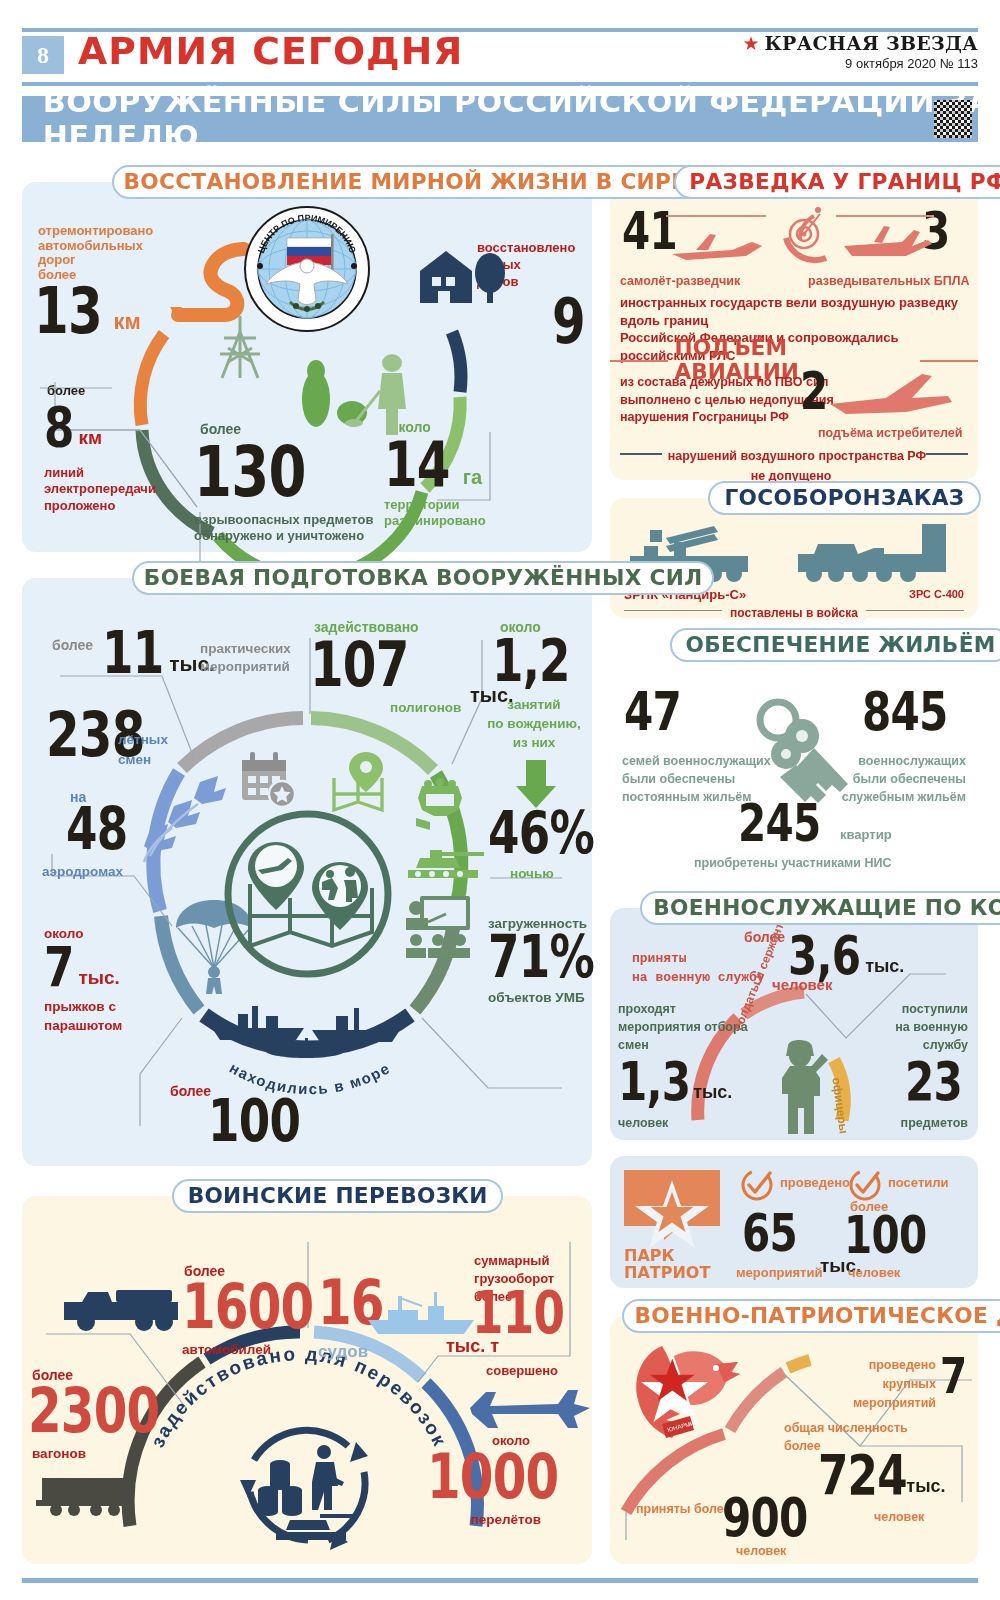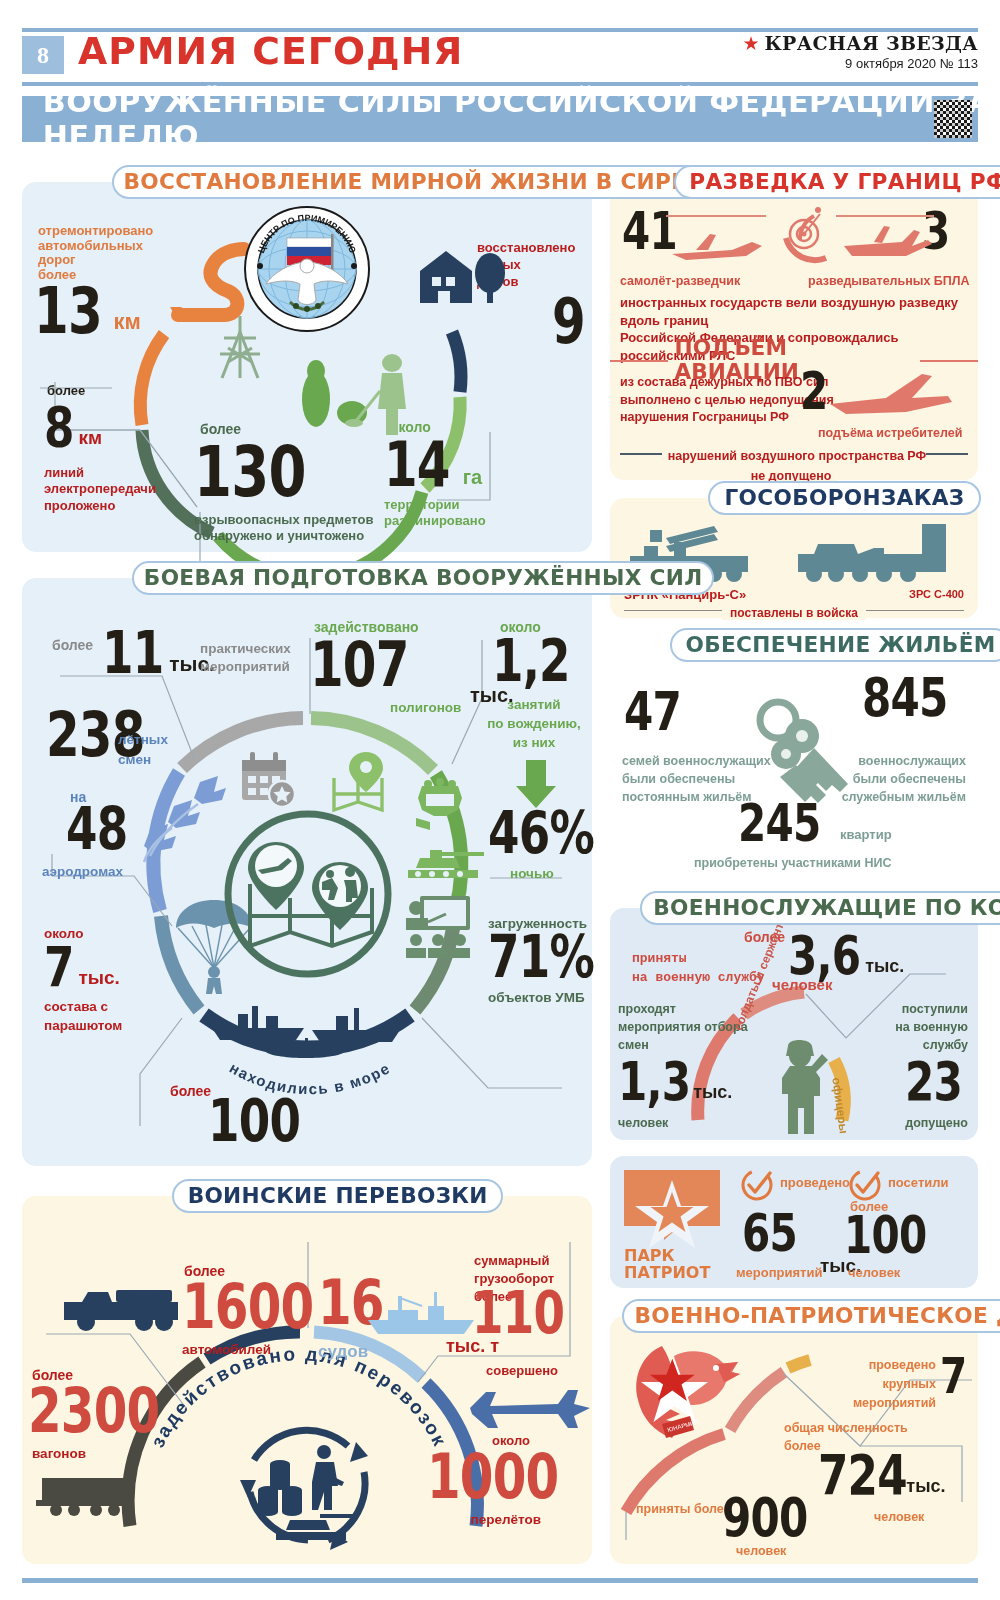--- a/index.html
+++ b/index.html
@@ -352,21 +352,21 @@
   </div>
 
   <div class="abs" style="left:610px;top:640px;width:368px;height:240px;">
     <div class="abs" style="left:14px;top:50px;">
       <span class="num" style="font-size:54px;">47</span>
     </div>
     <div class="abs lbl t-tl" style="left:12px;top:112px;font-size:12.5px;white-space:pre-line;line-height:1.45;">семей военнослужащих
 были обеспечены
 постоянным жильём</div>
 
-    <div class="abs" style="right:6px;top:36px;text-align:right;">
+    <div class="abs" style="right:6px;top:50px;text-align:right;">
       <span class="num" style="font-size:54px;">845</span>
     </div>
     <div class="abs lbl t-tl" style="right:12px;top:112px;font-size:12.5px;white-space:pre-line;line-height:1.45;text-align:right;">военнослужащих
 были обеспечены
 служебным жильём</div>
 
     <svg class="abs" style="left:138px;top:52px;" width="110" height="110">
       <circle cx="30" cy="28" r="18" stroke="#8aa79c" stroke-width="7" fill="none"></circle>
       <g fill="#8aa79c">
         <circle cx="54" cy="44" r="17"></circle>
@@ -429,21 +429,21 @@
     <div class="abs" style="left:44px;top:228px;">
       <span class="num" style="font-size:58px;">48</span>
     </div>
     <div class="abs lbl t-bl" style="left:20px;top:286px;font-size:13.5px;">аэродромах</div>
 
     <div class="abs lbl t-nv" style="left:22px;top:348px;font-size:13.5px;">около</div>
     <div class="abs" style="left:22px;top:366px;">
       <span class="num" style="font-size:56px;">7</span>
       <span class="lbl t-nv" style="font-size:19px;position:relative;left:-8px;top:-2px;">тыс.</span>
     </div>
-    <div class="abs lbl t-nv" style="left:22px;top:420px;font-size:13.5px;white-space:pre-line;line-height:1.4;">состава с
+    <div class="abs lbl t-nv" style="left:22px;top:420px;font-size:13.5px;white-space:pre-line;line-height:1.4;">прыжков с
 парашютом</div>
 
     <div class="abs lbl t-gn" style="left:292px;top:42px;font-size:14px;">задействовано</div>
     <div class="abs" style="left:288px;top:62px;">
       <span class="num" style="font-size:62px;">107</span>
     </div>
     <div class="abs lbl t-gn" style="left:368px;top:122px;font-size:13.5px;">полигонов</div>
 
     <div class="abs lbl t-gn" style="left:478px;top:42px;font-size:14px;">около</div>
     <div class="abs" style="left:470px;top:60px;">
@@ -631,21 +631,21 @@
       <span class="lbl t-dk" style="font-size:18px;position:relative;left:-22px;top:-2px;">тыс.</span>
     </div>
     <div class="abs lbl t-dg" style="left:8px;top:208px;font-size:12.5px;">человек</div>
 
     <div class="abs lbl t-dg" style="right:10px;top:92px;font-size:12.5px;white-space:pre-line;line-height:1.45;text-align:right;">поступили
 на военную
 службу</div>
     <div class="abs" style="right:0px;top:152px;text-align:right;">
       <span class="num" style="font-size:54px;">23</span>
     </div>
-    <div class="abs lbl t-dg" style="right:10px;top:208px;font-size:12.5px;">допущено</div>
+    <div class="abs lbl t-dg" style="right:10px;top:208px;font-size:12.5px;">предметов</div>
 
     <div class="abs" style="left:118px;top:118px;transform:rotate(-68deg);transform-origin:left top;">
       <span class="lbl" style="font-size:12px;color:#c9564a;white-space:nowrap;">солдаты и сержанты</span>
     </div>
     <div class="abs" style="left:236px;top:168px;transform:rotate(82deg);transform-origin:left top;">
       <span class="lbl" style="font-size:12px;color:#c08a2e;white-space:nowrap;">офицеры</span>
     </div>
 
     <svg class="abs" style="left:160px;top:126px;" width="64" height="104">
       <g fill="#6e8d6e">

